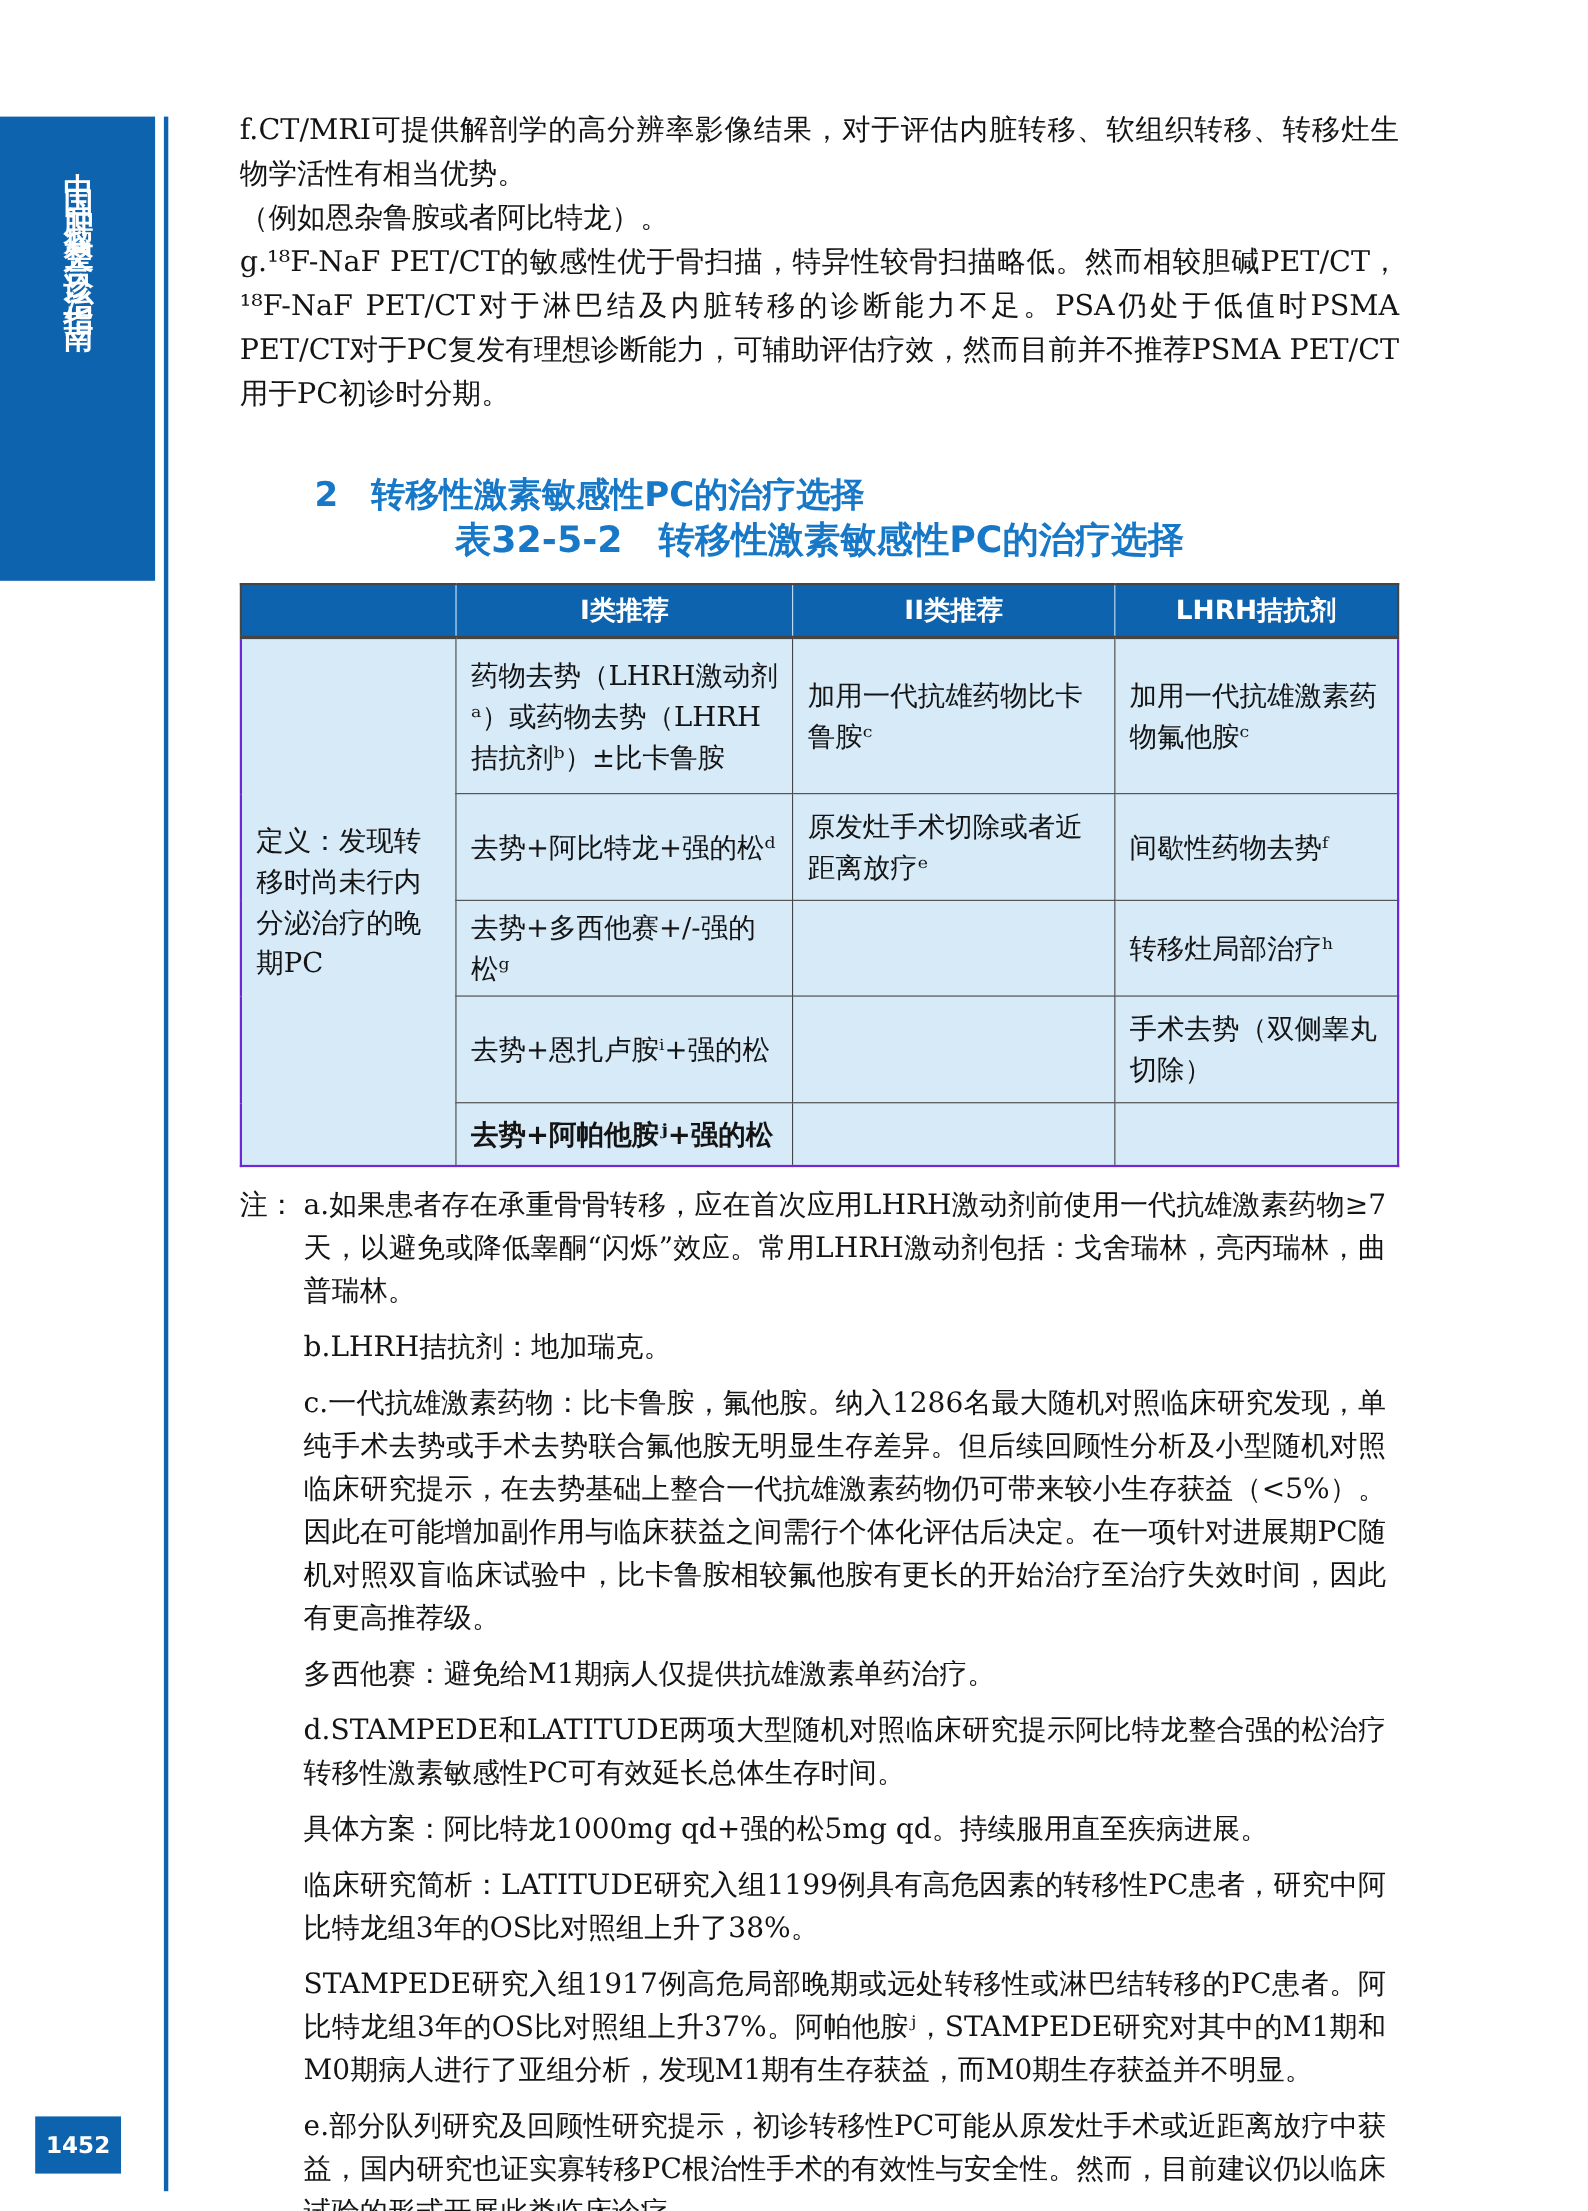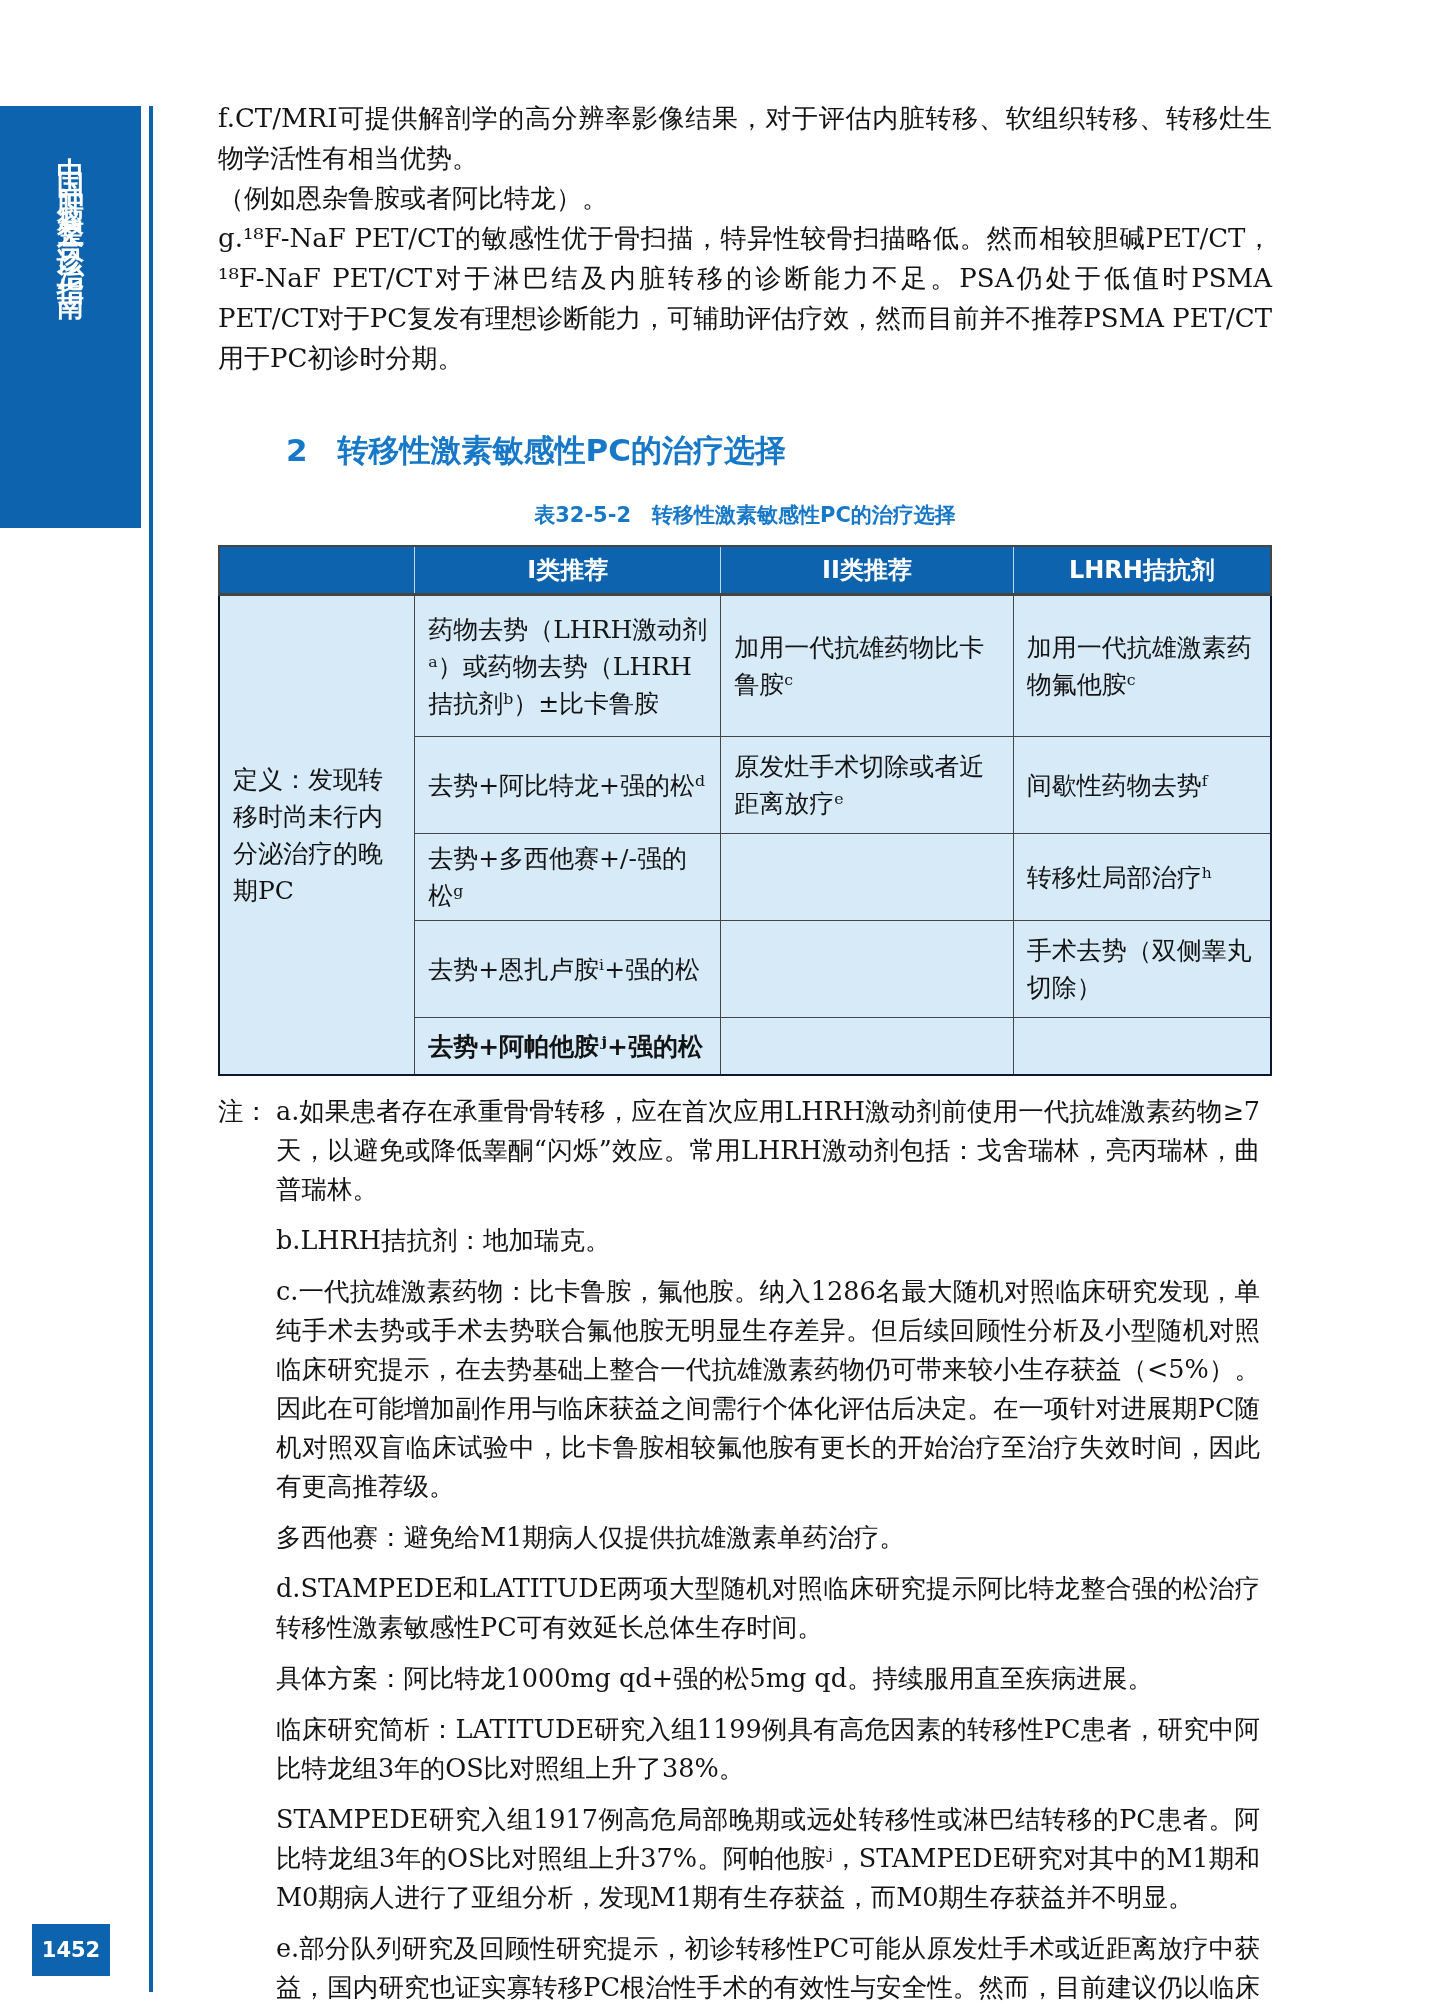--- a/index.html
+++ b/index.html
@@ -31,28 +31,28 @@
   }
   
   .content{position:absolute;left:218px;top:98px;width:1054px;}
   .intro p{margin:0;font-size:26px;line-height:40px;text-align:justify;}
   .section-heading{
     margin:54px 0 0 68px;display:flex;gap:30px;align-items:baseline;
     color:#1778c8;font-family:"DejaVu Sans","Liberation Sans",sans-serif;
     font-weight:bold;font-size:31px;line-height:1.2;
   }
   .table-caption{
-    margin-top:32px;text-align:center;color:#1778c8;
+    text-align:center;color:#1778c8;
     font-family:"DejaVu Sans","Liberation Sans",sans-serif;
-    font-weight:bold;font-size:21px;
+    font-weight:bold;font-size:33px;
   }
   
   table.rec-table{
     margin-top:16px;width:100%;border-collapse:collapse;table-layout:fixed;
-    background:#d7eaf8;border:2px solid #0f172a;
+    background:#d7eaf8;border:2px solid #6d28d9;
   }
   table.rec-table th{
     background:#0d63ae;color:#ffffff;height:44px;
     font-family:"DejaVu Sans","Liberation Sans",sans-serif;
     font-weight:bold;font-size:24px;text-align:center;
     border-left:1px solid #bcd9ef;border-right:1px solid #bcd9ef;
     border-top:2px solid #454545;border-bottom:3px solid #454545;
   }
   table.rec-table th:first-child{border-left:2px solid #454545;}
   table.rec-table th:last-child{border-right:2px solid #454545;}

